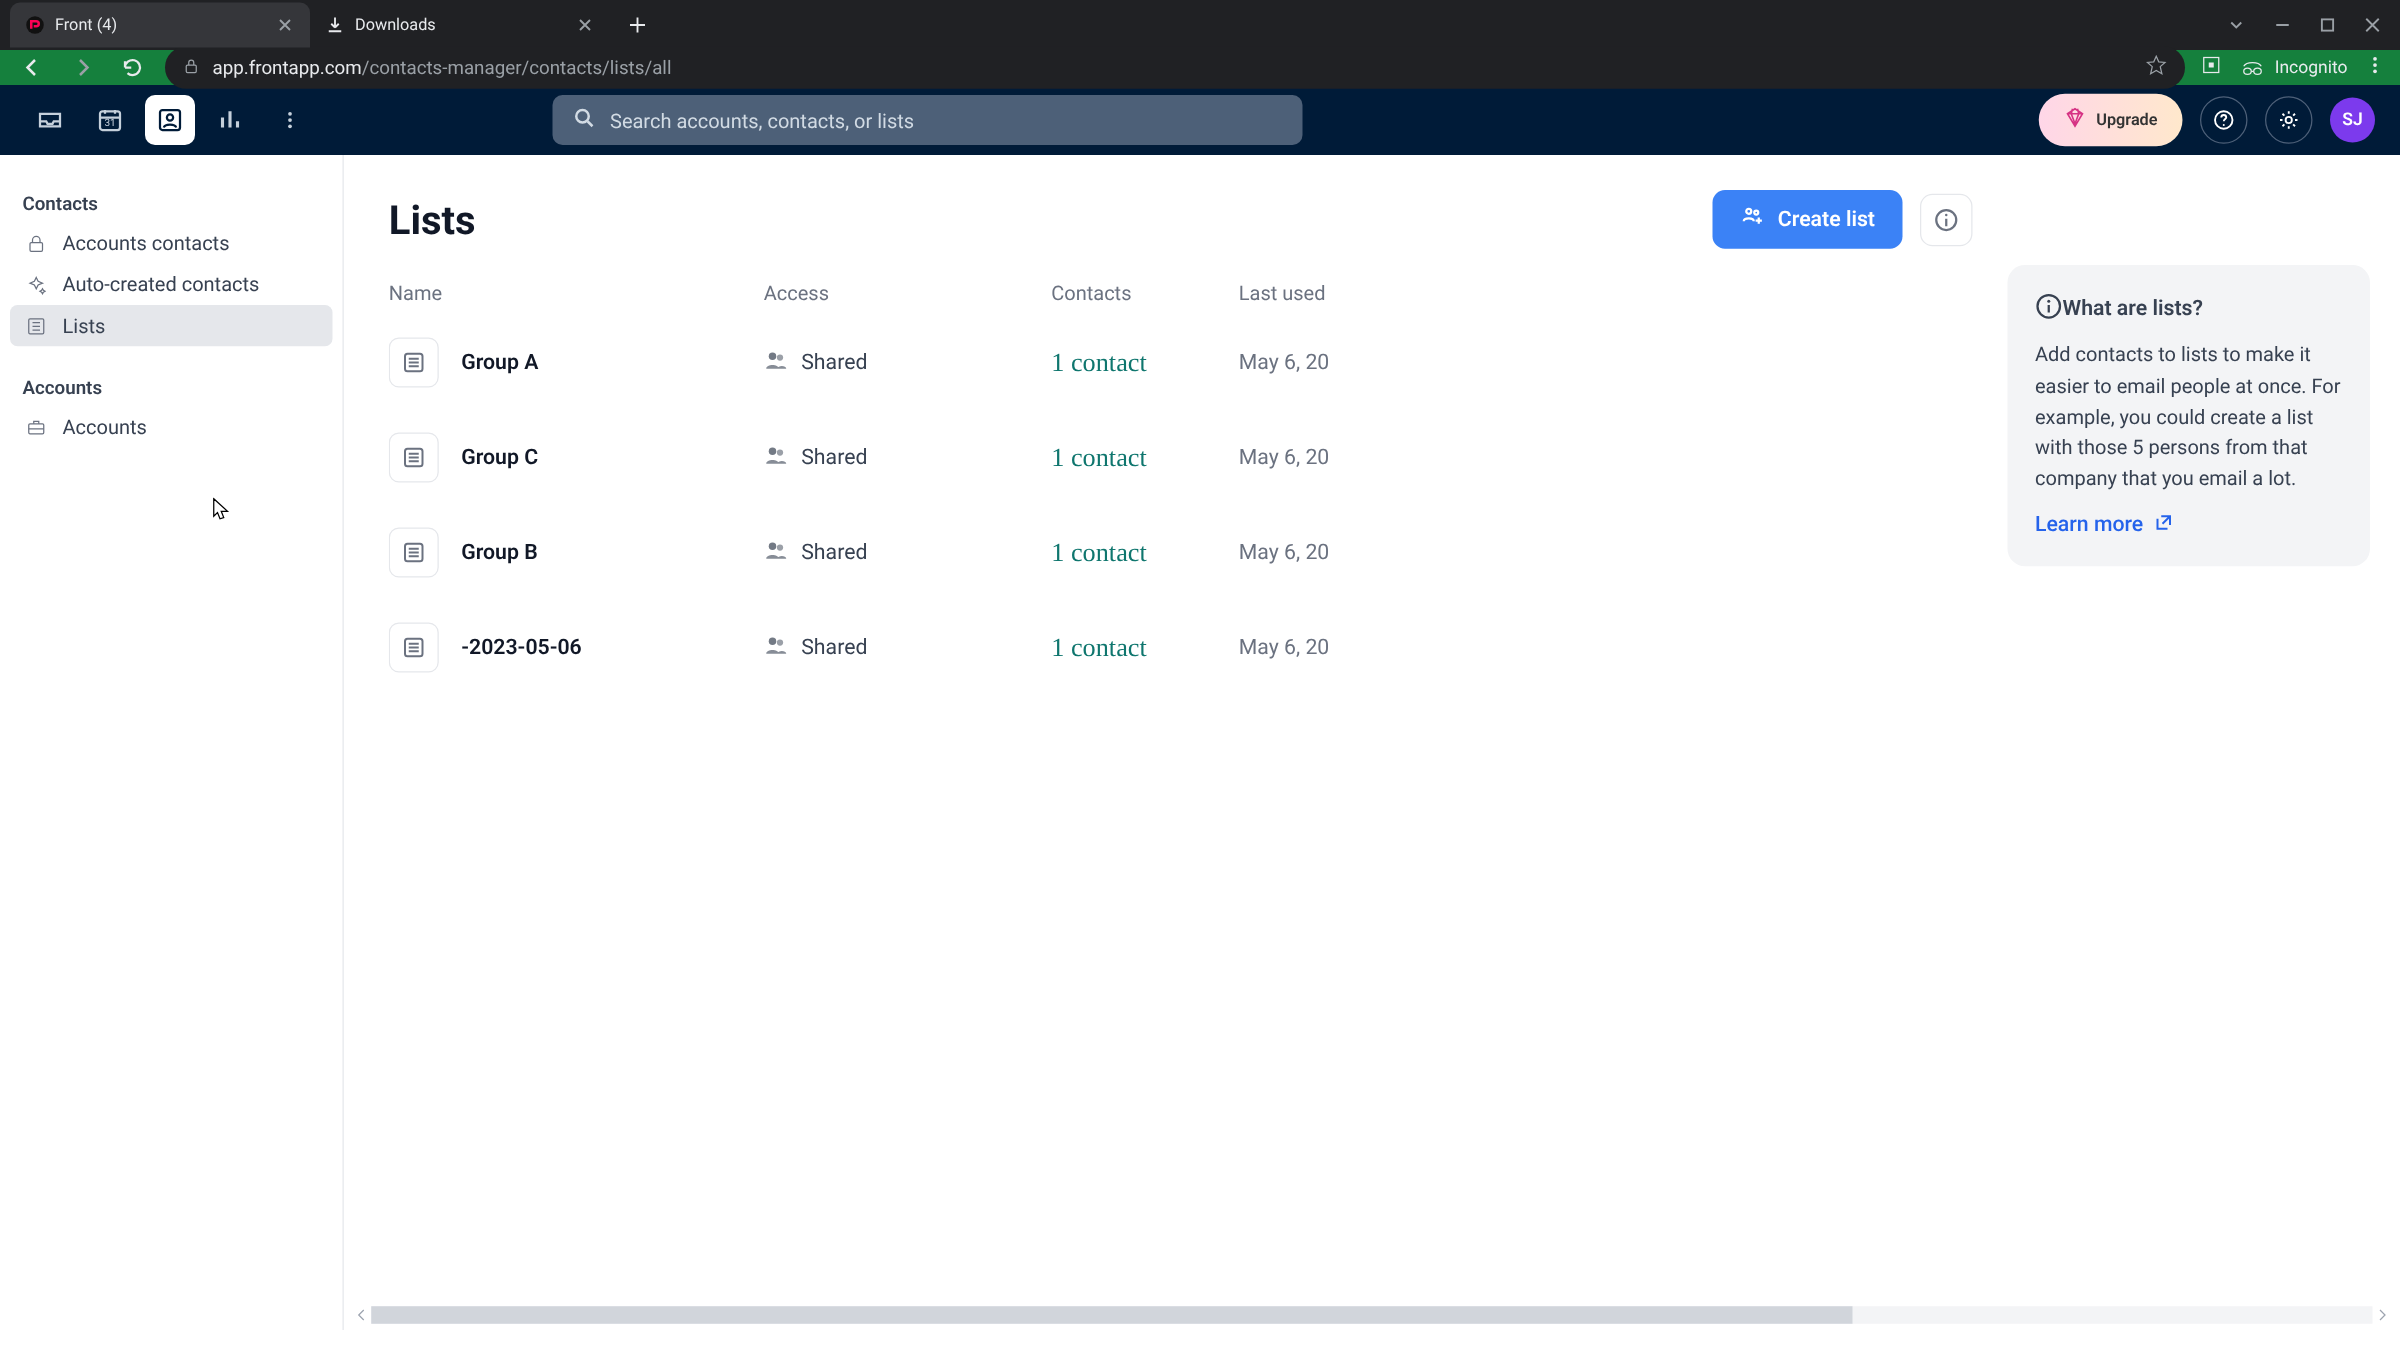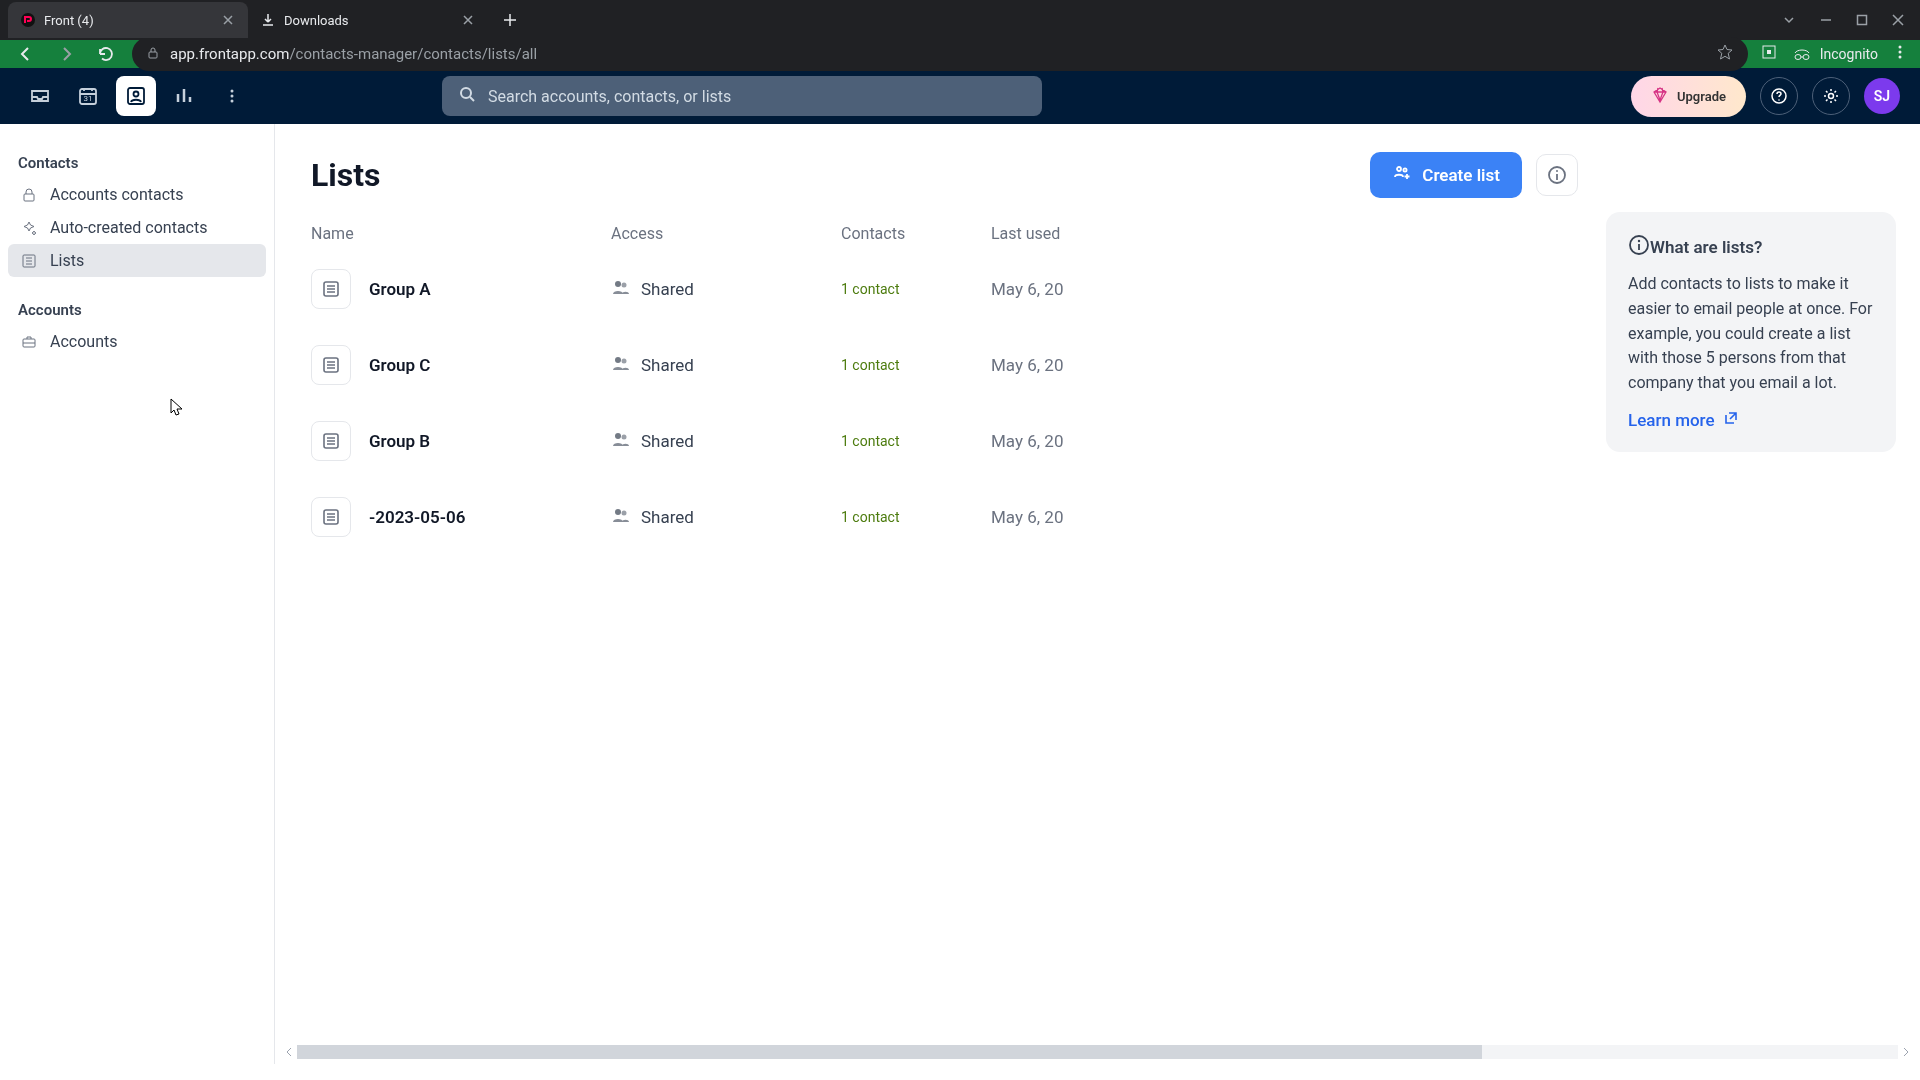--- a/index.html
+++ b/index.html
@@ -54,21 +54,21 @@
 .title-actions { display:flex; align-items:center; gap:14px; }
 .create-btn { background:#3b82f6; color:#fff; font-weight:600; font-size:17px; padding:11px 22px; border-radius:10px; display:flex; align-items:center; gap:10px; cursor:pointer; }
 .info-btn { width:42px; height:42px; border:1px solid #e5e7eb; border-radius:10px; display:flex; align-items:center; justify-content:center; color:#6b7280; cursor:pointer; }
 
 .table-wrap { overflow:hidden; position:relative; }
 .tbl-head { display:grid; grid-template-columns: 300px 230px 150px 130px; color:#6b7280; font-size:16px; padding: 8px 0; }
 .tbl-row { display:grid; grid-template-columns: 300px 230px 150px 130px; align-items:center; padding: 18px 0; cursor:pointer; }
 .name-cell { display:flex; align-items:center; gap:18px; font-weight:600; font-size:17px; color:#111827; }
 .list-icon-box { width:40px; height:40px; border:1px solid #e5e7eb; border-radius:8px; display:flex; align-items:center; justify-content:center; color:#6b7280; }
 .access-cell { display:flex; align-items:center; gap:10px; color:#374151; font-size:17px; }
-.contacts-cell { color:#4d7c0f; font-size:14px; }
+.contacts-cell { color:#0f766e; font-size:21px;font-family:Liberation Serif, serif; }
 .date-cell { color:#6b7280; font-size:17px; white-space:nowrap; overflow:hidden; -webkit-mask-image: linear-gradient(90deg,#000 60%, transparent 100%);}
 
 .hint-card { width:290px; background:#f3f4f6; border-radius:14px; padding:22px 22px; align-self:flex-start; margin-top:60px; }
 .hint-title-row { display:flex; align-items:center; color:#374151; margin-bottom:12px; }
 .hint-title { font-weight:600; font-size:17px; }
 .hint-body { color:#374151; font-size:16px; line-height:1.55; }
 .learn-link { display:flex; align-items:center; gap:8px; color:#2563eb; font-size:17px; font-weight:500; margin-top:14px; cursor:pointer; }
 
 .hscroll { position:absolute; bottom:4px; left:6px; right:6px; height:16px; display:flex; align-items:center; }
 .hscroll .arrow { width:16px; height:16px; display:flex; align-items:center; justify-content:center; color:#9ca3af; cursor:pointer; }

